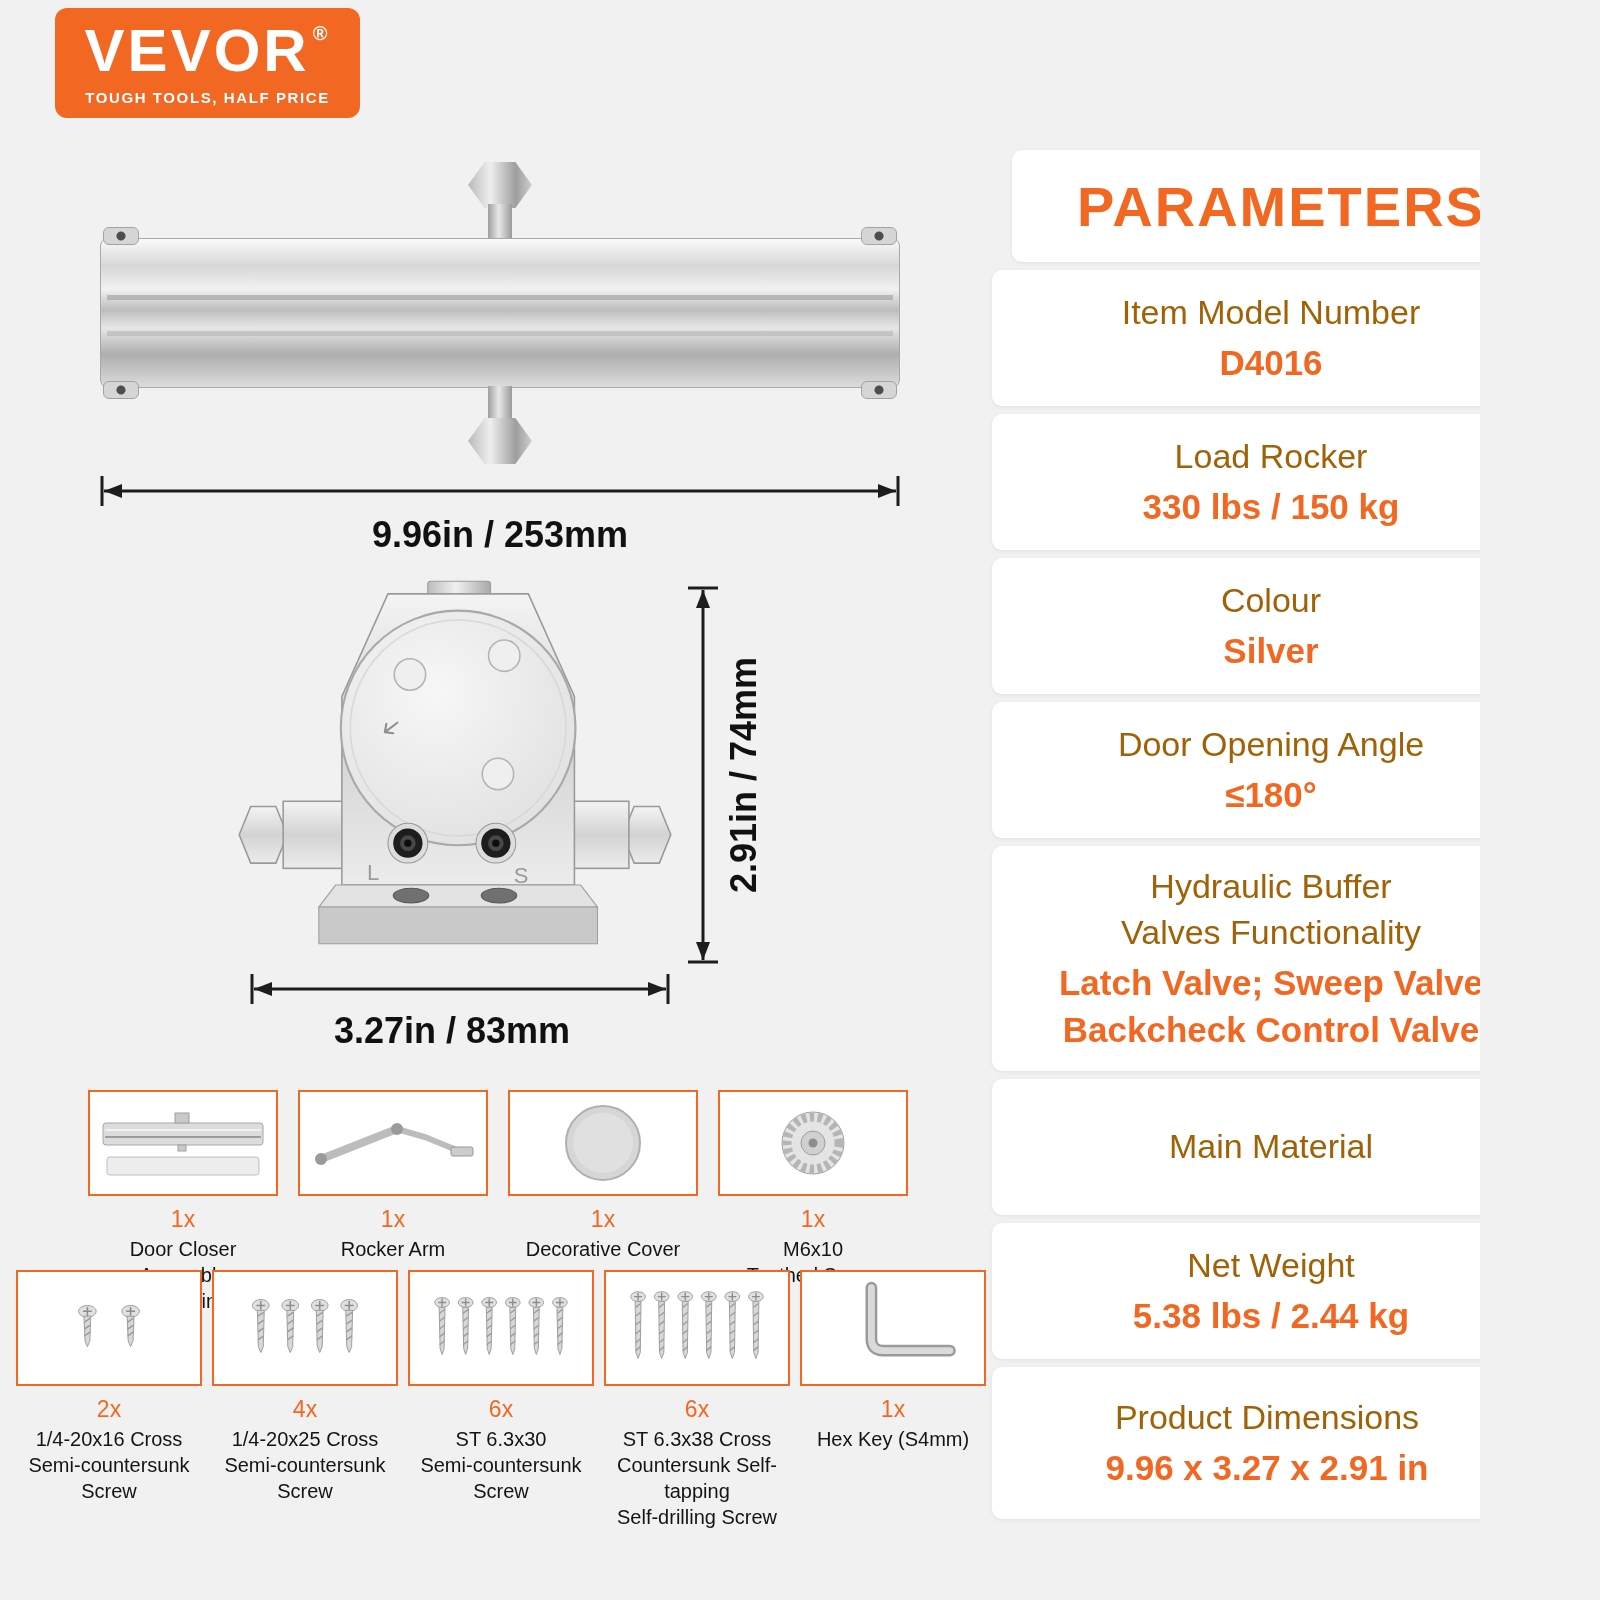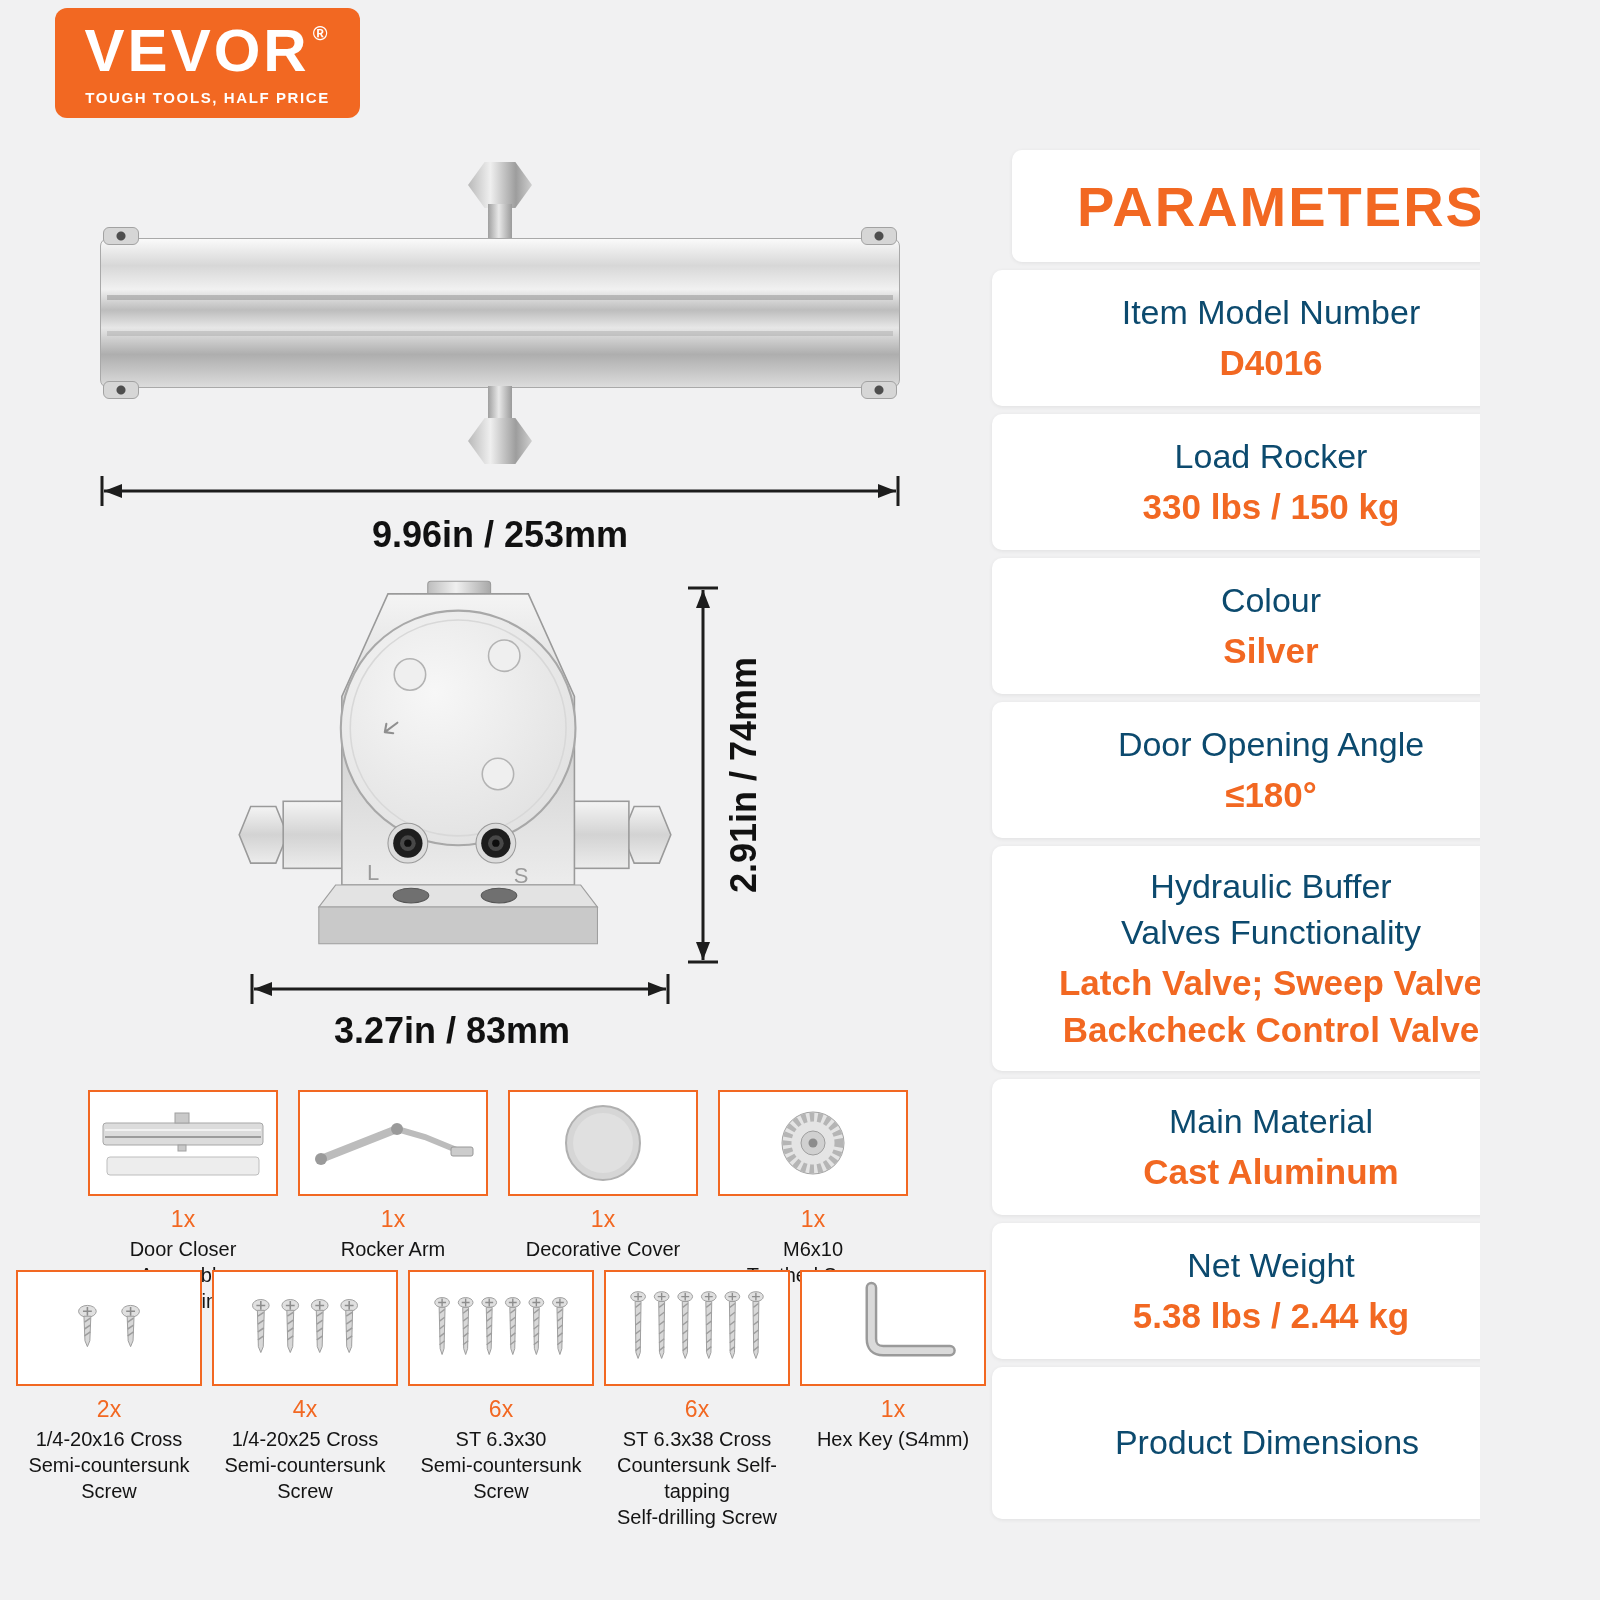--- a/index.html
+++ b/index.html
@@ -42,21 +42,21 @@
   
   .panel{ position:absolute; left:992px; top:150px; width:558px; display:flex; flex-direction:column; gap:8px; }
   .card{ background:#ffffff; border-radius:10px; box-shadow:0 1px 4px rgba(0,0,0,.07);
          display:flex; flex-direction:column; justify-content:center; align-items:center;
          text-align:center; padding:18px 20px; }
   .card-title{ min-height:112px;margin-left:20px; }
   .card-title h1{ color:var(--accent); font-size:56px; letter-spacing:2px; font-weight:bold; }
   .card-row{ min-height:136px; }
   .card-tall{ min-height:212px; }
   .card-last{ min-height:152px;padding-left:12px; }
-  .p-label{ font-size:34px; color:#0c4a6e; line-height:1.35; }
+  .p-label{ font-size:34px; color:#a16207; line-height:1.35; }
   .p-value{ font-size:35px; color:var(--accent); font-weight:bold; line-height:1.35; margin-top:3px; }
 
   
   .parts-row{ position:absolute; display:flex; }
   .parts-row.row1{ left:88px; top:1090px; gap:20px; }
   .parts-row.row2{ left:16px; top:1270px; gap:10px; }
   .part{ display:flex; flex-direction:column; align-items:center; }
   .row1 .part{ width:190px; }
   .row2 .part{ width:186px; }
   .part-box{ width:100%; background:#fff; border:2px solid var(--accent); display:flex;
@@ -355,24 +355,24 @@
       <div class="p-value pre">≤180°</div>
     </div>
     <div class="card card-tall">
       <div class="p-label pre">Hydraulic Buffer
 Valves Functionality</div>
       <div class="p-value pre">Latch Valve; Sweep Valve
 Backcheck Control Valve</div>
     </div>
     <div class="card card-row">
       <div class="p-label pre">Main Material</div>
-      <div class="p-value pre">Cast Aluminum</div>
     </div>
     <div class="card card-row">
       <div class="p-label pre">Net Weight</div>
       <div class="p-value pre">5.38 lbs / 2.44 kg</div>
     </div>
     <div class="card card-last">
       <div class="p-label pre">Product Dimensions</div>
+      <div class="p-value pre">9.96 x 3.27 x 2.91 in</div>
     </div>
   </aside>
 
 </div>
 
 </body></html>

